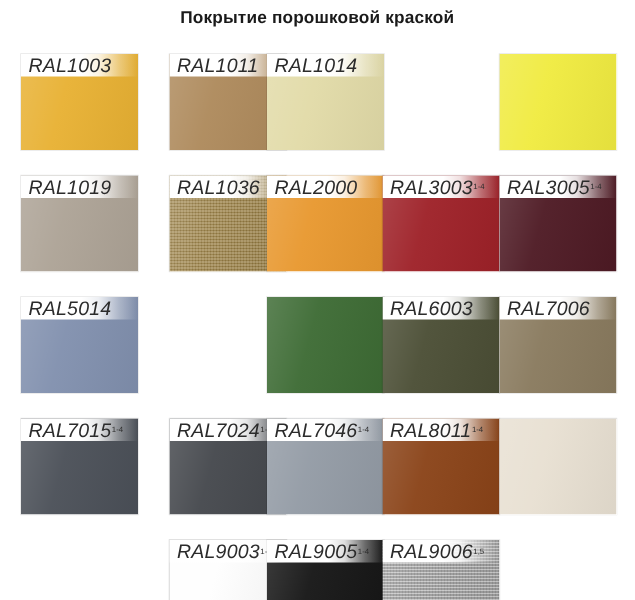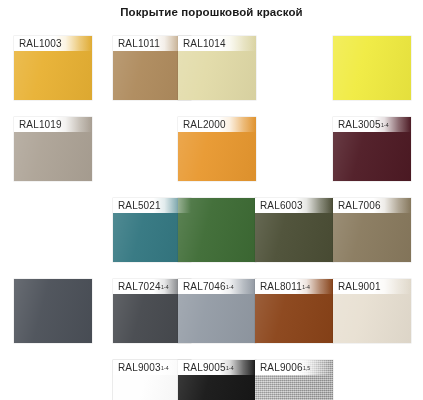--- a/index.html
+++ b/index.html
@@ -92,24 +92,25 @@
     z-index: 3;
   }
   .labelbar .bg {
     position: absolute;
     inset: 0;
     background: linear-gradient(to right, #ffffff 0%, #ffffff 52%, rgba(255,255,255,0.86) 66%, rgba(255,255,255,0.35) 84%, rgba(255,255,255,0) 100%);
   }
   .labelbar .txt {
     position: relative;
     z-index: 2;
-    font-size: 10px;
+    font-size: 13px;
     color: #2b2b2b;
     letter-spacing: 0.15px;
     white-space: nowrap;
+    font-style: italic;
   }
   .labelbar .sup {
     position: relative;
     z-index: 2;
     font-size: 5.2px;
     color: #2b2b2b;
     vertical-align: super;
     line-height: 0;
     margin-left: 0.3px;
   }
@@ -170,139 +171,163 @@
           <div class="swatch">
             <div class="fill" style="background: rgb(173, 163, 150);"></div>
             <div class="grain"></div>
             <div class="gloss"></div>
             <div class="labelbar">
               <div class="bg"></div>
               <span class="txt">RAL1019</span>
             </div>
           </div>
         </div>
+        <div class="cell c1">
+          <div class="swatch metallic">
+            <div class="fill" style="background: rgb(174, 143, 72);"></div>
+            <div class="grain"></div>
+            <div class="gloss"></div>
+            <div class="labelbar">
+              <div class="bg"></div>
+              <span class="txt">RAL1036</span>
+            </div>
+          </div>
+        </div>
         <div class="cell c2">
           <div class="swatch">
             <div class="fill" style="background: rgb(232, 152, 47);"></div>
             <div class="grain"></div>
             <div class="gloss"></div>
             <div class="labelbar">
               <div class="bg"></div>
               <span class="txt">RAL2000</span>
             </div>
           </div>
         </div>
+        <div class="cell c3">
+          <div class="swatch">
+            <div class="fill" style="background: rgb(158, 33, 40);"></div>
+            <div class="grain"></div>
+            <div class="gloss"></div>
+            <div class="labelbar">
+              <div class="bg"></div>
+              <span class="txt">RAL3003</span>
+              <span class="sup">1-4</span>
+            </div>
+          </div>
+        </div>
         <div class="cell c4">
           <div class="swatch">
             <div class="fill" style="background: rgb(78, 26, 36);"></div>
             <div class="grain"></div>
             <div class="gloss"></div>
             <div class="labelbar">
               <div class="bg"></div>
               <span class="txt">RAL3005</span>
               <span class="sup">1-4</span>
             </div>
           </div>
         </div>
       </div>
       <div class="row">
+        <div class="cell c0">
+          <div class="swatch">
+            <div class="fill" style="background: rgb(129, 144, 174);"></div>
+            <div class="grain"></div>
+            <div class="gloss"></div>
+            <div class="labelbar">
+              <div class="bg"></div>
+              <span class="txt">RAL5014</span>
+            </div>
+          </div>
+        </div>
+        <div class="cell c2">
+          <div class="swatch">
+            <div class="fill" style="background: rgb(61, 107, 52);"></div>
+            <div class="grain"></div>
+            <div class="gloss"></div>
+          </div>
+        </div>
+        <div class="cell c3">
+          <div class="swatch">
+            <div class="fill" style="background: rgb(75, 78, 53);"></div>
+            <div class="grain"></div>
+            <div class="gloss"></div>
+            <div class="labelbar">
+              <div class="bg"></div>
+              <span class="txt">RAL6003</span>
+            </div>
+          </div>
+        </div>
+        <div class="cell c4">
+          <div class="swatch">
+            <div class="fill" style="background: rgb(137, 122, 94);"></div>
+            <div class="grain"></div>
+            <div class="gloss"></div>
+            <div class="labelbar">
+              <div class="bg"></div>
+              <span class="txt">RAL7006</span>
+            </div>
+          </div>
+        </div>
+      </div>
+      <div class="row">
+        <div class="cell c0">
+          <div class="swatch">
+            <div class="fill" style="background: rgb(75, 80, 88);"></div>
+            <div class="grain"></div>
+            <div class="gloss"></div>
+            <div class="labelbar">
+              <div class="bg"></div>
+              <span class="txt">RAL7015</span>
+              <span class="sup">1-4</span>
+            </div>
+          </div>
+        </div>
         <div class="cell c1">
           <div class="swatch">
-            <div class="fill" style="background: rgb(50, 118, 128);"></div>
-            <div class="grain"></div>
-            <div class="gloss"></div>
-            <div class="labelbar">
-              <div class="bg"></div>
-              <span class="txt">RAL5021</span>
-            </div>
-          </div>
-        </div>
-        <div class="cell c2">
-          <div class="swatch">
-            <div class="fill" style="background: rgb(61, 107, 52);"></div>
-            <div class="grain"></div>
-            <div class="gloss"></div>
+            <div class="fill" style="background: rgb(69, 72, 77);"></div>
+            <div class="grain"></div>
+            <div class="gloss"></div>
+            <div class="labelbar">
+              <div class="bg"></div>
+              <span class="txt">RAL7024</span>
+              <span class="sup">1-4</span>
+            </div>
+          </div>
+        </div>
+        <div class="cell c2">
+          <div class="swatch">
+            <div class="fill" style="background: rgb(147, 155, 165);"></div>
+            <div class="grain"></div>
+            <div class="gloss"></div>
+            <div class="labelbar">
+              <div class="bg"></div>
+              <span class="txt">RAL7046</span>
+              <span class="sup">1-4</span>
+            </div>
           </div>
         </div>
         <div class="cell c3">
           <div class="swatch">
-            <div class="fill" style="background: rgb(75, 78, 53);"></div>
-            <div class="grain"></div>
-            <div class="gloss"></div>
-            <div class="labelbar">
-              <div class="bg"></div>
-              <span class="txt">RAL6003</span>
+            <div class="fill" style="background: rgb(138, 67, 24);"></div>
+            <div class="grain"></div>
+            <div class="gloss"></div>
+            <div class="labelbar">
+              <div class="bg"></div>
+              <span class="txt">RAL8011</span>
+              <span class="sup">1-4</span>
             </div>
           </div>
         </div>
         <div class="cell c4">
           <div class="swatch">
-            <div class="fill" style="background: rgb(137, 122, 94);"></div>
-            <div class="grain"></div>
-            <div class="gloss"></div>
-            <div class="labelbar">
-              <div class="bg"></div>
-              <span class="txt">RAL7006</span>
-            </div>
-          </div>
-        </div>
-      </div>
-      <div class="row">
-        <div class="cell c0">
-          <div class="swatch">
-            <div class="fill" style="background: rgb(75, 80, 88);"></div>
-            <div class="grain"></div>
-            <div class="gloss"></div>
-          </div>
-        </div>
-        <div class="cell c1">
-          <div class="swatch">
-            <div class="fill" style="background: rgb(69, 72, 77);"></div>
-            <div class="grain"></div>
-            <div class="gloss"></div>
-            <div class="labelbar">
-              <div class="bg"></div>
-              <span class="txt">RAL7024</span>
-              <span class="sup">1-4</span>
-            </div>
-          </div>
-        </div>
-        <div class="cell c2">
-          <div class="swatch">
-            <div class="fill" style="background: rgb(147, 155, 165);"></div>
-            <div class="grain"></div>
-            <div class="gloss"></div>
-            <div class="labelbar">
-              <div class="bg"></div>
-              <span class="txt">RAL7046</span>
-              <span class="sup">1-4</span>
-            </div>
-          </div>
-        </div>
-        <div class="cell c3">
-          <div class="swatch">
-            <div class="fill" style="background: rgb(138, 67, 24);"></div>
-            <div class="grain"></div>
-            <div class="gloss"></div>
-            <div class="labelbar">
-              <div class="bg"></div>
-              <span class="txt">RAL8011</span>
-              <span class="sup">1-4</span>
-            </div>
-          </div>
-        </div>
-        <div class="cell c4">
-          <div class="swatch">
             <div class="fill" style="background: rgb(232, 224, 210);"></div>
             <div class="grain"></div>
             <div class="gloss"></div>
-            <div class="labelbar">
-              <div class="bg"></div>
-              <span class="txt">RAL9001</span>
-            </div>
           </div>
         </div>
       </div>
       <div class="row">
         <div class="cell c1">
           <div class="swatch light-edge">
             <div class="fill" style="background: rgb(254, 254, 254);"></div>
             <div class="grain"></div>
             <div class="gloss"></div>
             <div class="labelbar">

